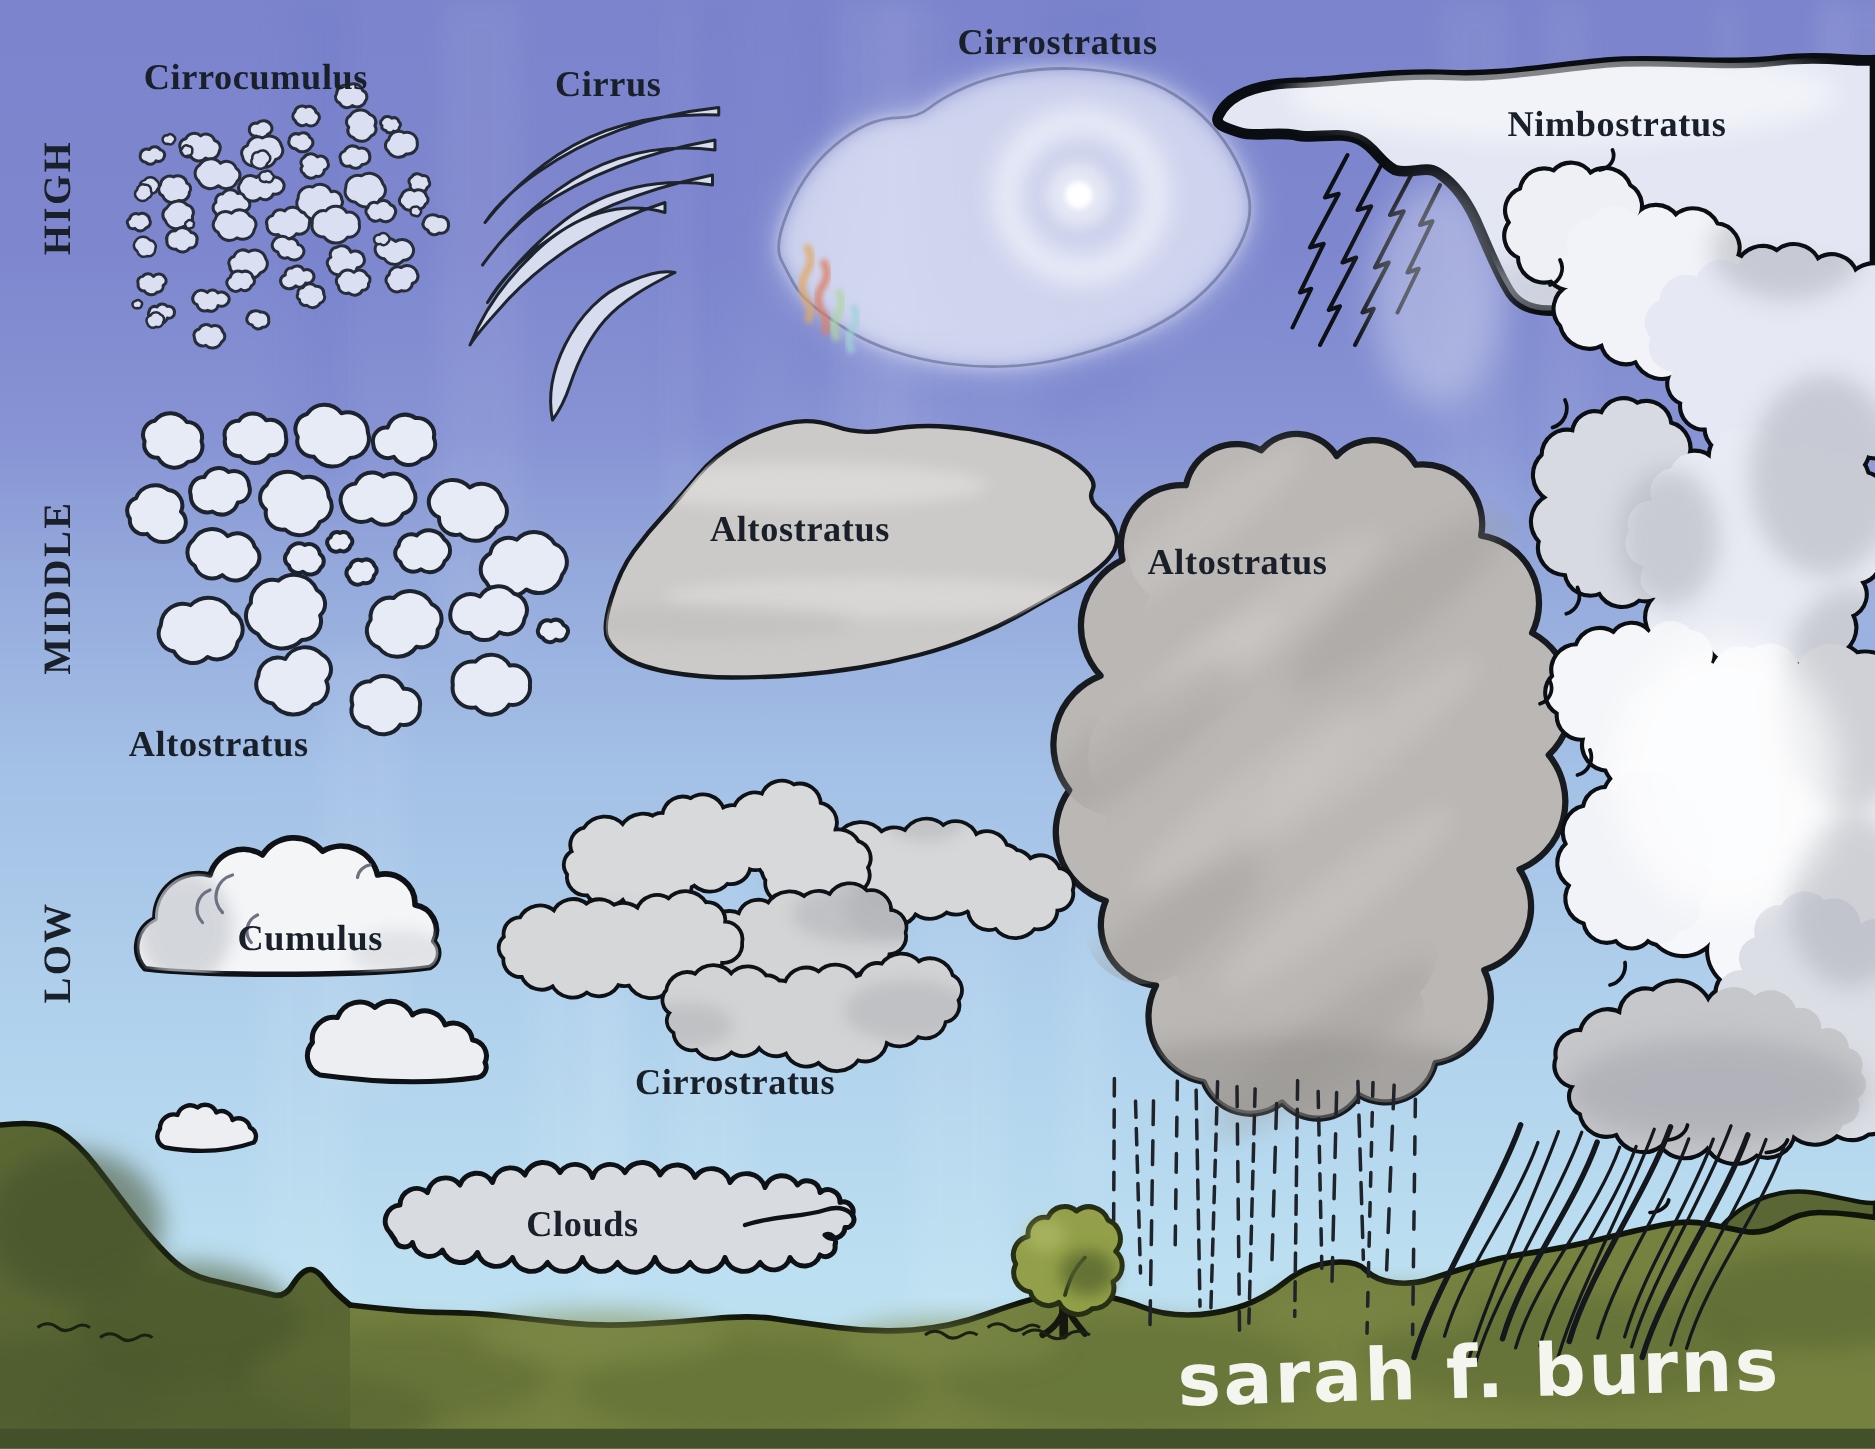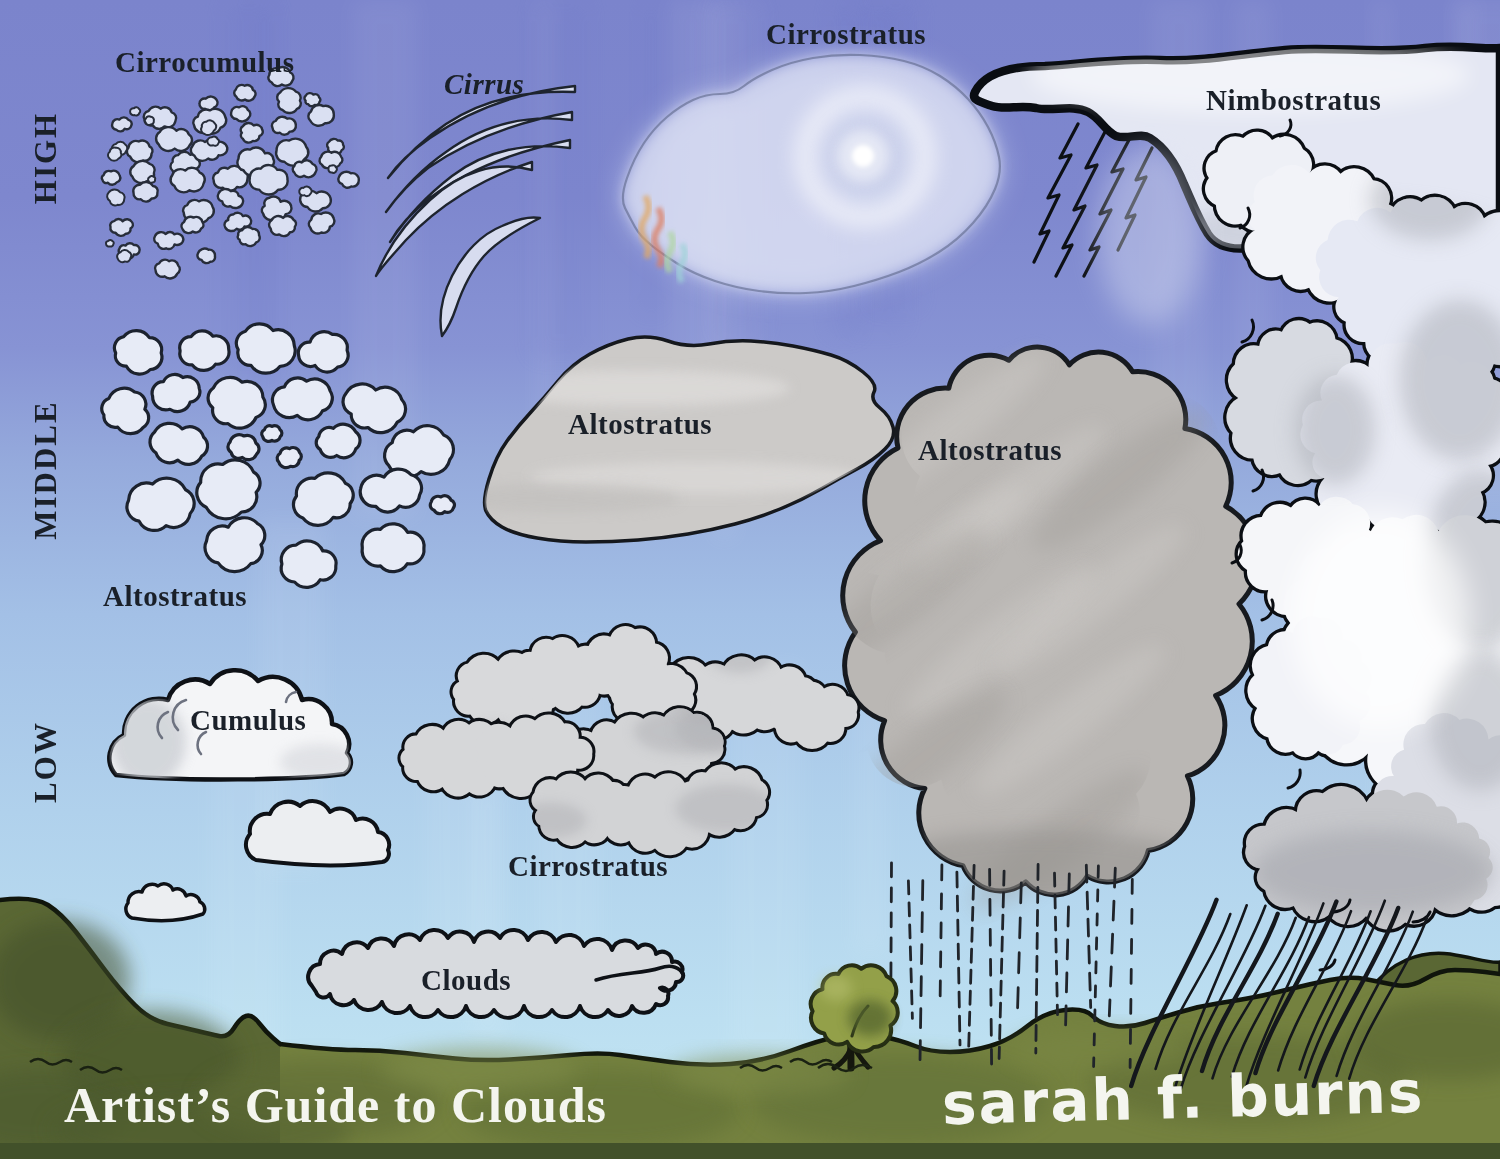--- a/index.html
+++ b/index.html
@@ -450,25 +450,24 @@
       <span>HIGH</span>
     </div>
   <div class="levelwrap" style="left:46px;top:470px;">
       <span>MIDDLE</span>
     </div>
   <div class="levelwrap" style="left:46px;top:762px;">
       <span>LOW</span>
     </div>
 
   <div class="lbl cloudlbl" style="left:115px;top:46px;">Cirrocumulus</div>
-  <div class="lbl cloudlbl" style="left:444px;top:68px;font-style:italic;">Cirrus</div>
+  <div class="lbl cloudlbl" style="left:444px;top:52px;">Cirrus</div>
   <div class="lbl cloudlbl" style="left:766px;top:18px;text-align:center;">Cirrostratus</div>
   <div class="lbl cloudlbl" style="left:1206px;top:84px;">Nimbostratus</div>
   <div class="lbl cloudlbl" style="left:103px;top:580px;">Altostratus</div>
   <div class="lbl cloudlbl" style="left:568px;top:408px;">Altostratus</div>
   <div class="lbl cloudlbl" style="left:918px;top:434px;">Altostratus</div>
-  <div class="lbl cloudlbl" style="left:190px;top:704px;">Cumulus</div>
+  <div class="lbl cloudlbl" style="left:190px;top:735px;">Cumulus</div>
   <div class="lbl cloudlbl" style="left:508px;top:850px;">Cirrostratus</div>
   <div class="lbl cloudlbl" style="left:421px;top:964px;">Clouds</div>
 
-  <div id="title">Artist’s Guide to Clouds</div>
   <div id="signature">sarah f. burns</div>
 </div>
 
 </body></html>

